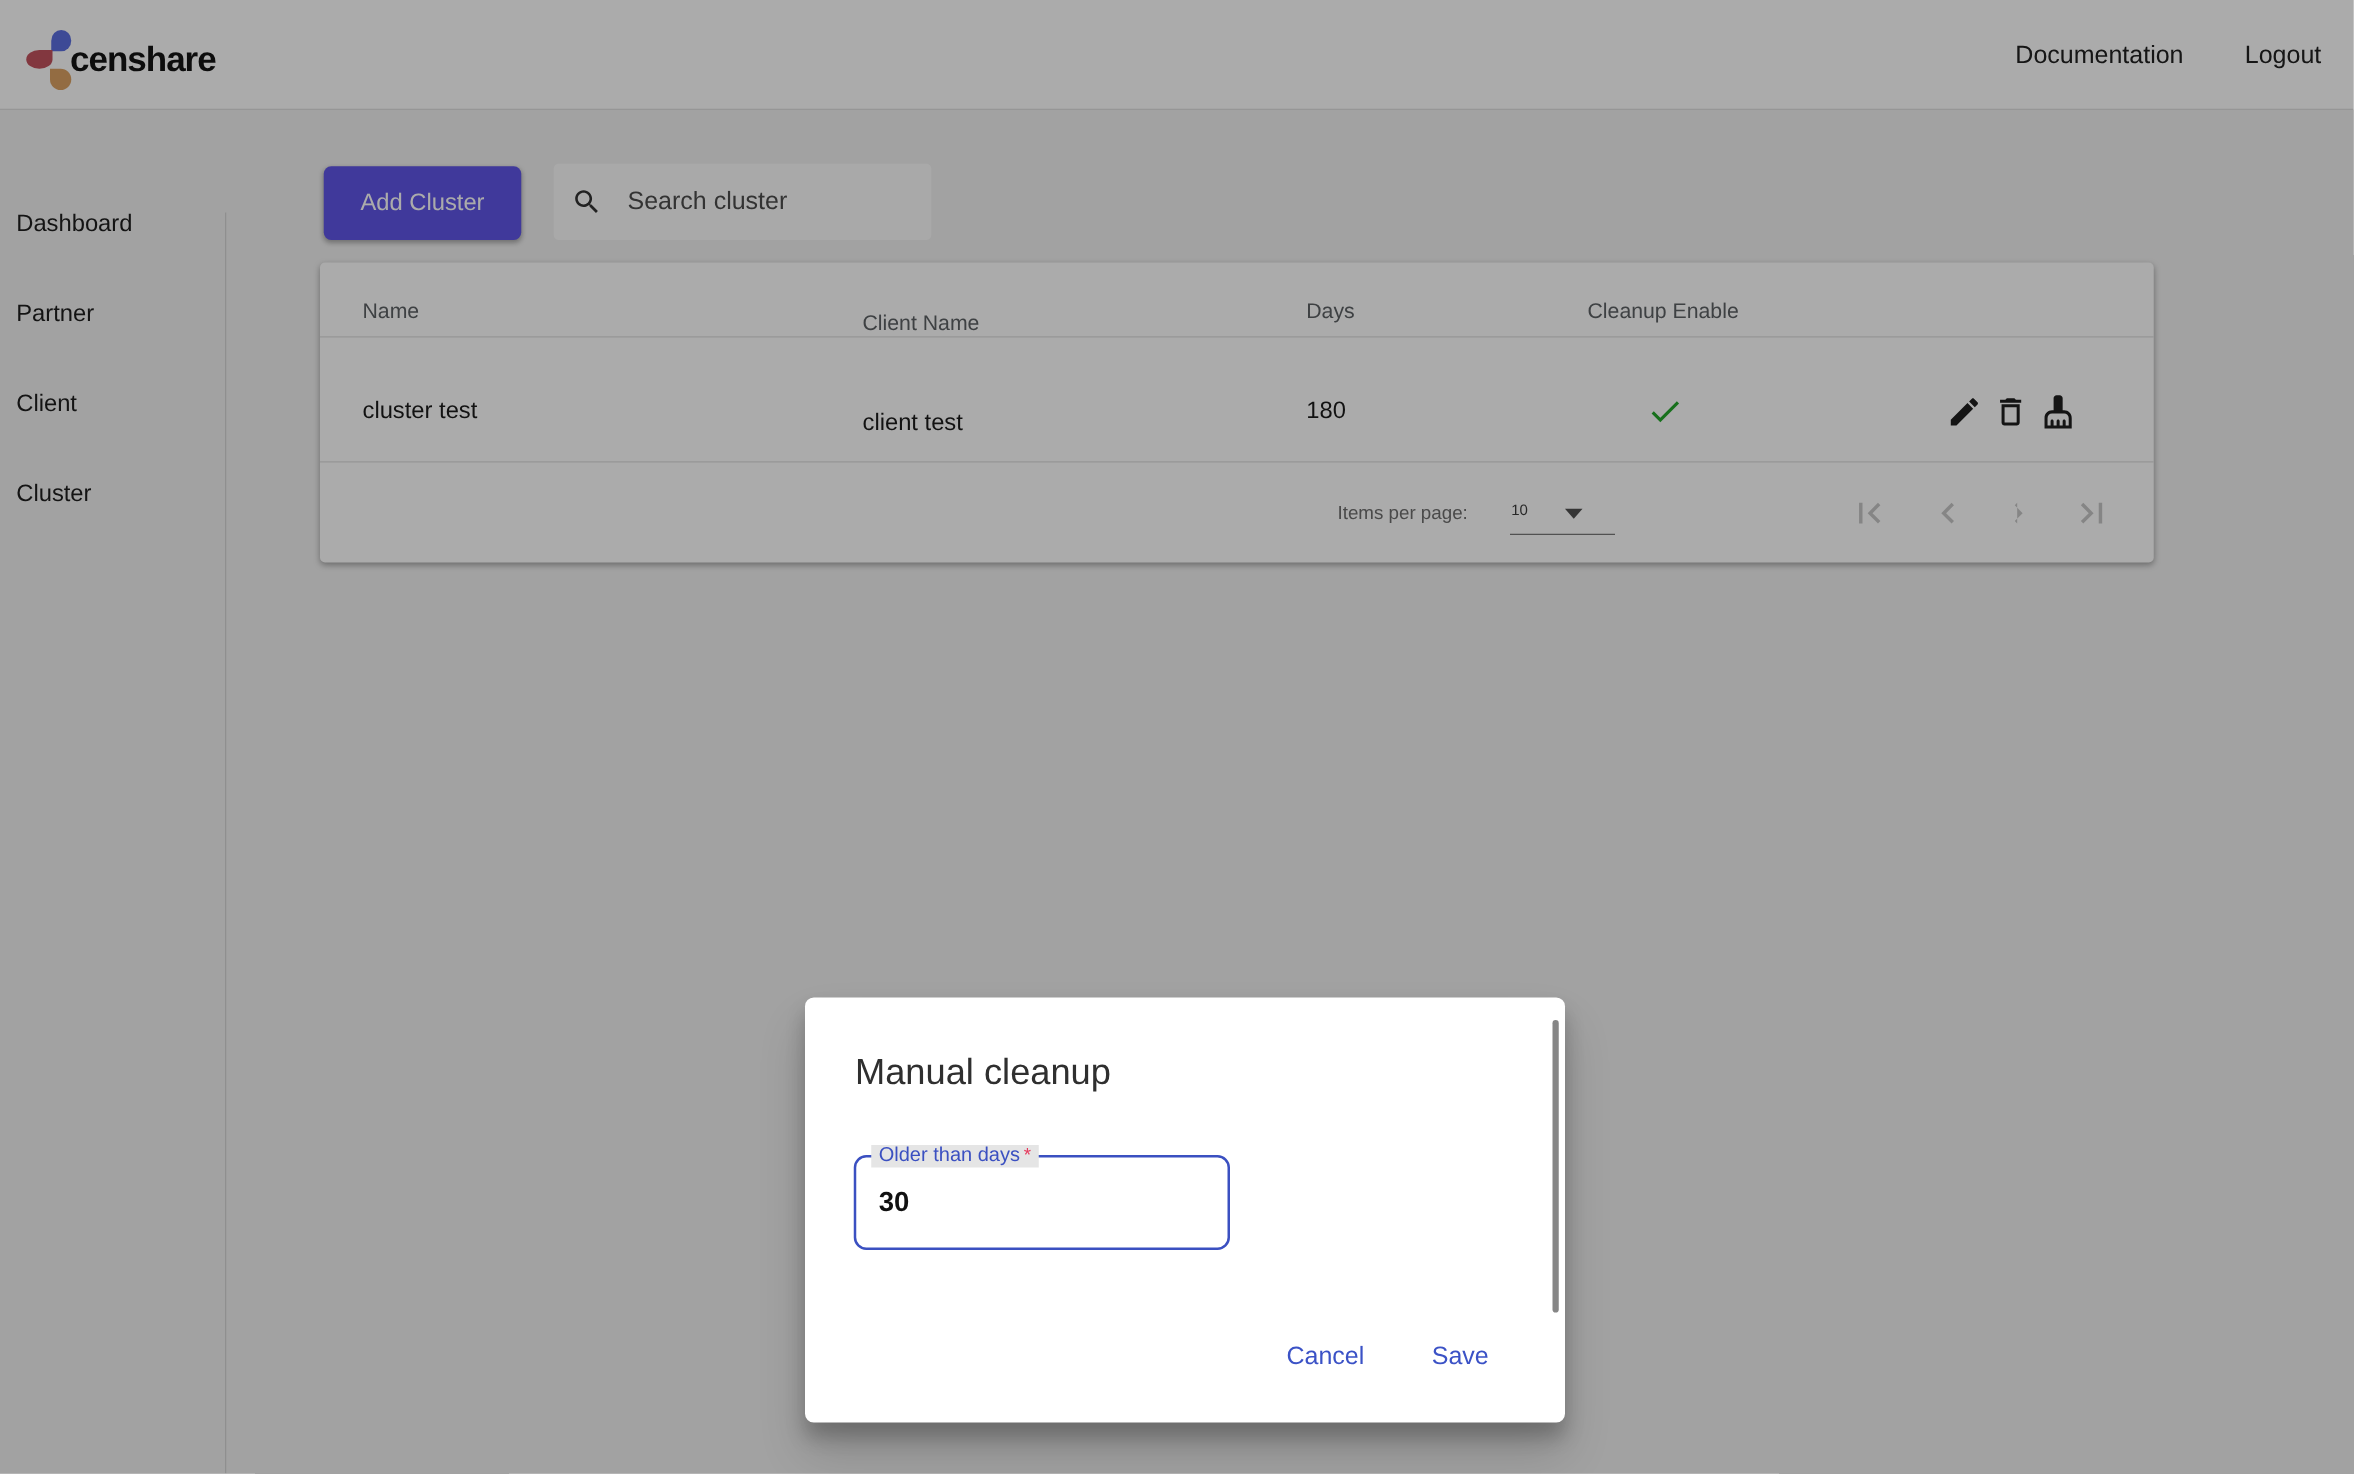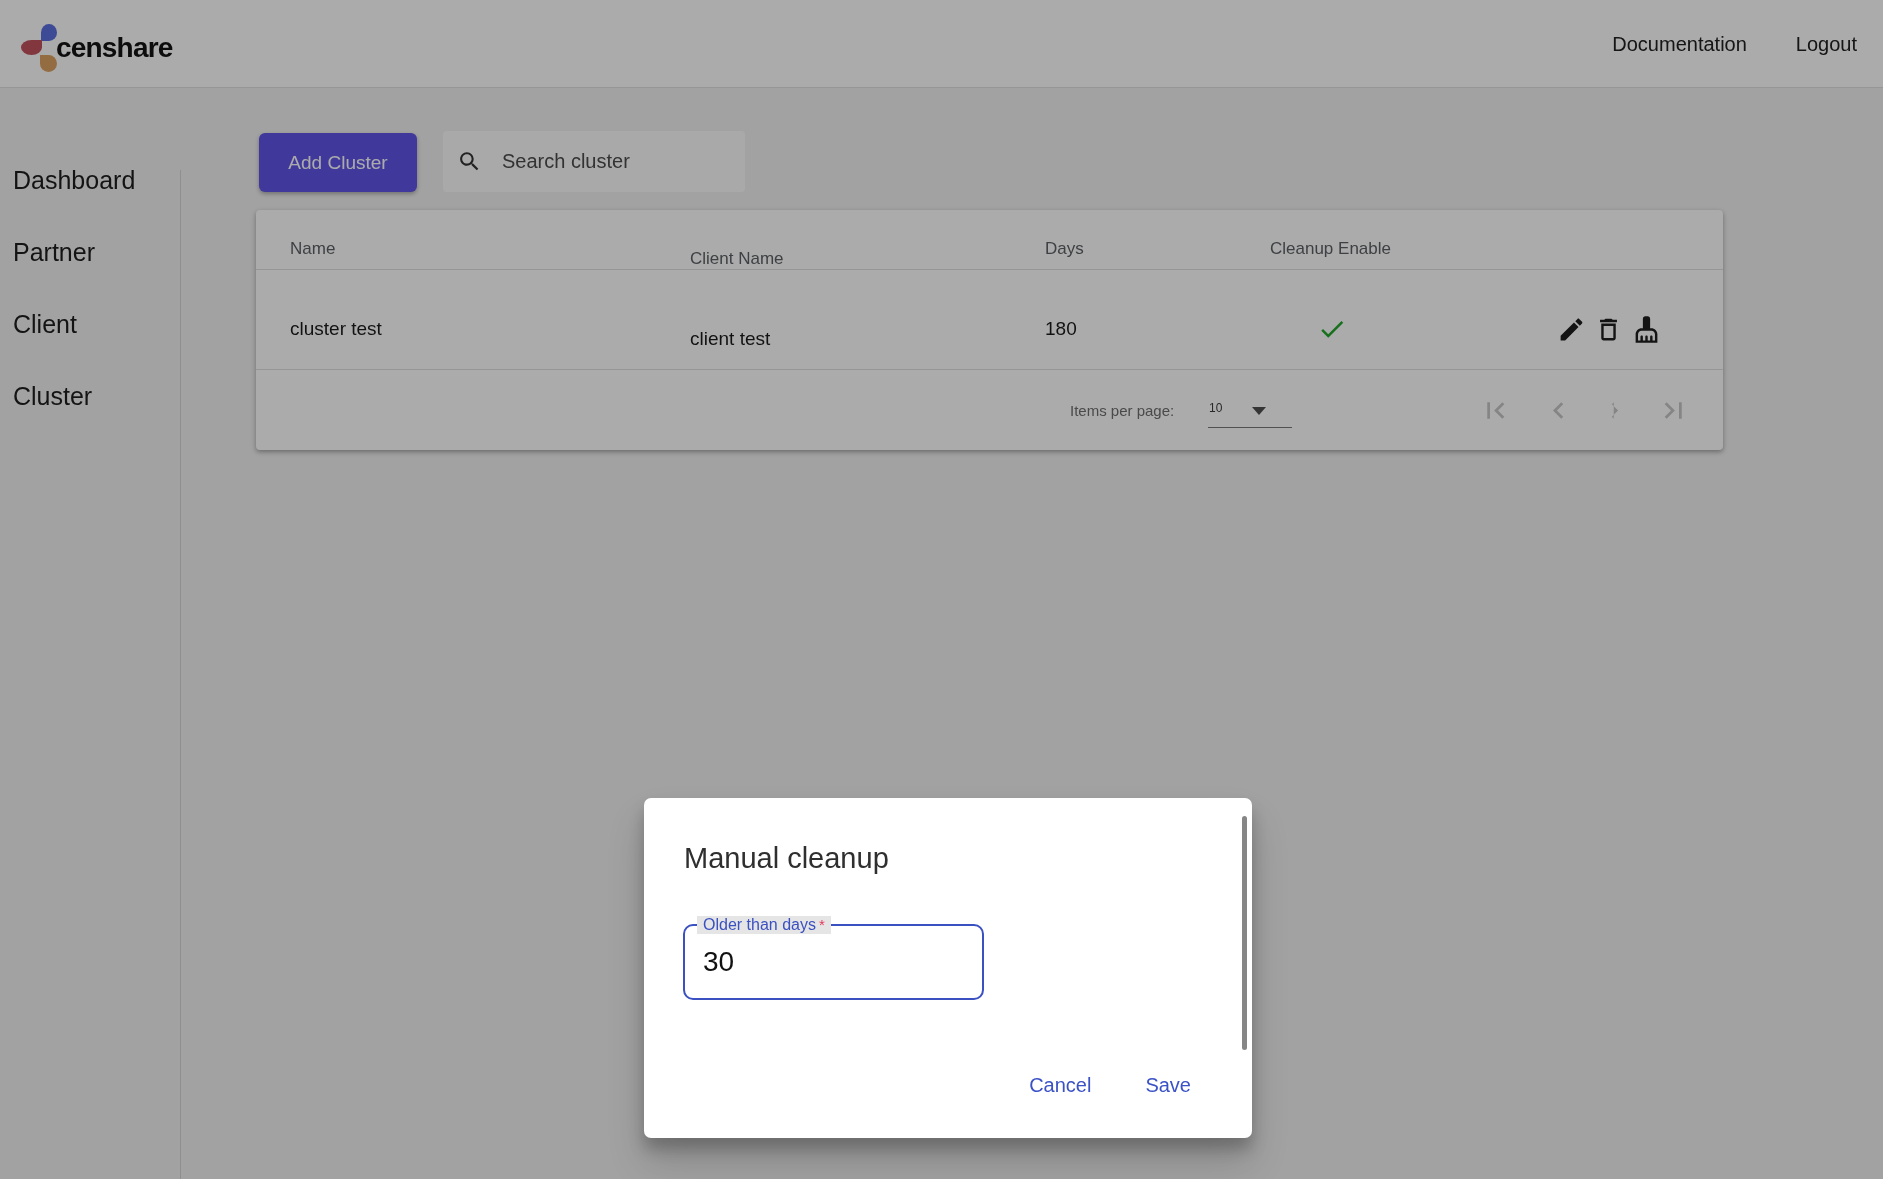--- a/index.html
+++ b/index.html
@@ -16,21 +16,21 @@
   .petal-orange { left:30px; top:47px; width:17px; height:17px; background:#dba263; border-radius:0 50% 50% 50%; }
   .brand-text { position:absolute; left:46px; top:24px; font-size:28px; font-weight:700;
                 letter-spacing:-0.8px; color:#141414; }
   .header-nav { position:absolute; right:26px; top:0; height:88px; display:flex; align-items:center; gap:49px; }
   .header-link { font-size:20px; color:#212121; cursor:pointer; }
 
   
   .sidebar-divider { position:absolute; left:180px; top:170px; bottom:0; width:1px; background:#d6d6d6; }
   .sidebar { position:absolute; left:0; top:144px; width:180px; }
   .side-item { height:72px; display:flex; align-items:center; padding-left:13px;
-               font-size:25px; color:#1e1e1e; cursor:pointer; }
+               font-size:19px; color:#1e1e1e; cursor:pointer; }
 
   
   .add-btn { position:absolute; left:259px; top:133px; width:158px; height:59px; background:#6055e8;
              border:none; border-radius:6px; color:#ffffff; font-size:19px;
              font-family:"Liberation Sans", sans-serif; cursor:pointer;
              box-shadow:0 2px 4px rgba(0,0,0,0.3); }
   .search-box { position:absolute; left:443px; top:131px; width:302px; height:61px; background:#fdfdfd;
                 border-radius:4px; display:flex; align-items:center; padding-left:14px;gap:13px; }
   .search-box svg { width:25px; height:25px; fill:#333333; flex:0 0 auto; }
   .search-input { border:none; outline:none; background:transparent; font-size:20px; color:#333;
@@ -76,21 +76,21 @@
   .dialog { position:absolute; left:644px; top:798px; width:608px; height:340px; background:#ffffff;
             border-radius:7px; z-index:6;
             box-shadow:0 11px 15px rgba(0,0,0,0.22), 0 24px 38px rgba(0,0,0,0.16); }
   .dialog-title { position:absolute; left:40px; top:44px; font-size:29px; color:#2f2f2f; }
   .field { position:absolute; left:39px; top:126px; width:301px; height:76px;
            border:2px solid #3b50c1; border-radius:10px; }
   .field-label { position:absolute; left:12px; top:-10px; background:#e5e5e5; padding:0 6px;
                  font-size:16px; color:#3b50c1; white-space:nowrap; }
   .req-star { color:#e5395c; margin-left:3px; font-size:15px; }
   .field-input { position:absolute; left:18px; top:12px; width:260px; height:48px; border:none; outline:none;
-                 font-size:28px; color:#111; font-family:"Liberation Sans", sans-serif; background:transparent; }
+                 font-size:22px; color:#111; font-family:"Liberation Sans", sans-serif; background:transparent;font-weight:bold; }
   .dialog-actions { position:absolute; right:57px; top:268px; display:flex; gap:46px; }
   .text-btn { border:none; background:none; font-size:20px; color:#3b52c6; cursor:pointer;
               font-family:"Liberation Sans", sans-serif; padding:8px 4px; }
   .dlg-scrollbar { position:absolute; right:5px; top:18px; width:5px; height:234px;
                    background:#868686; border-radius:3px; }
 </style>
 </head>
 <body>
 
 <div class="header">

